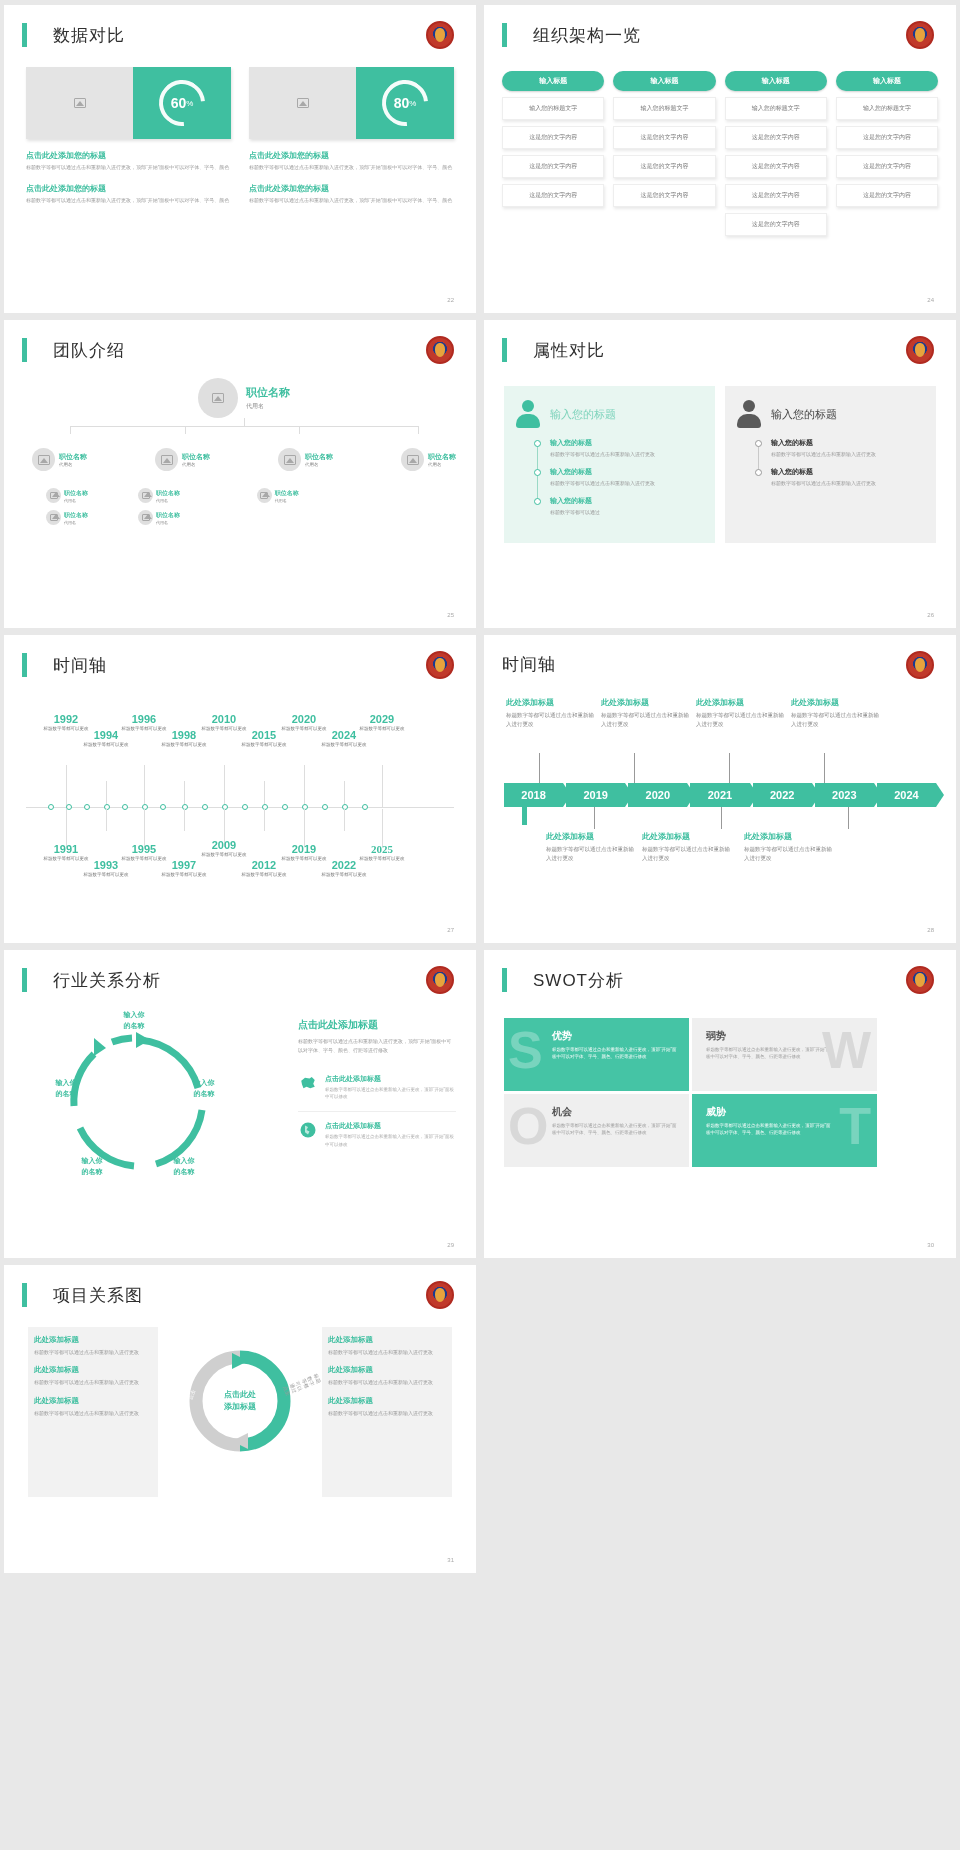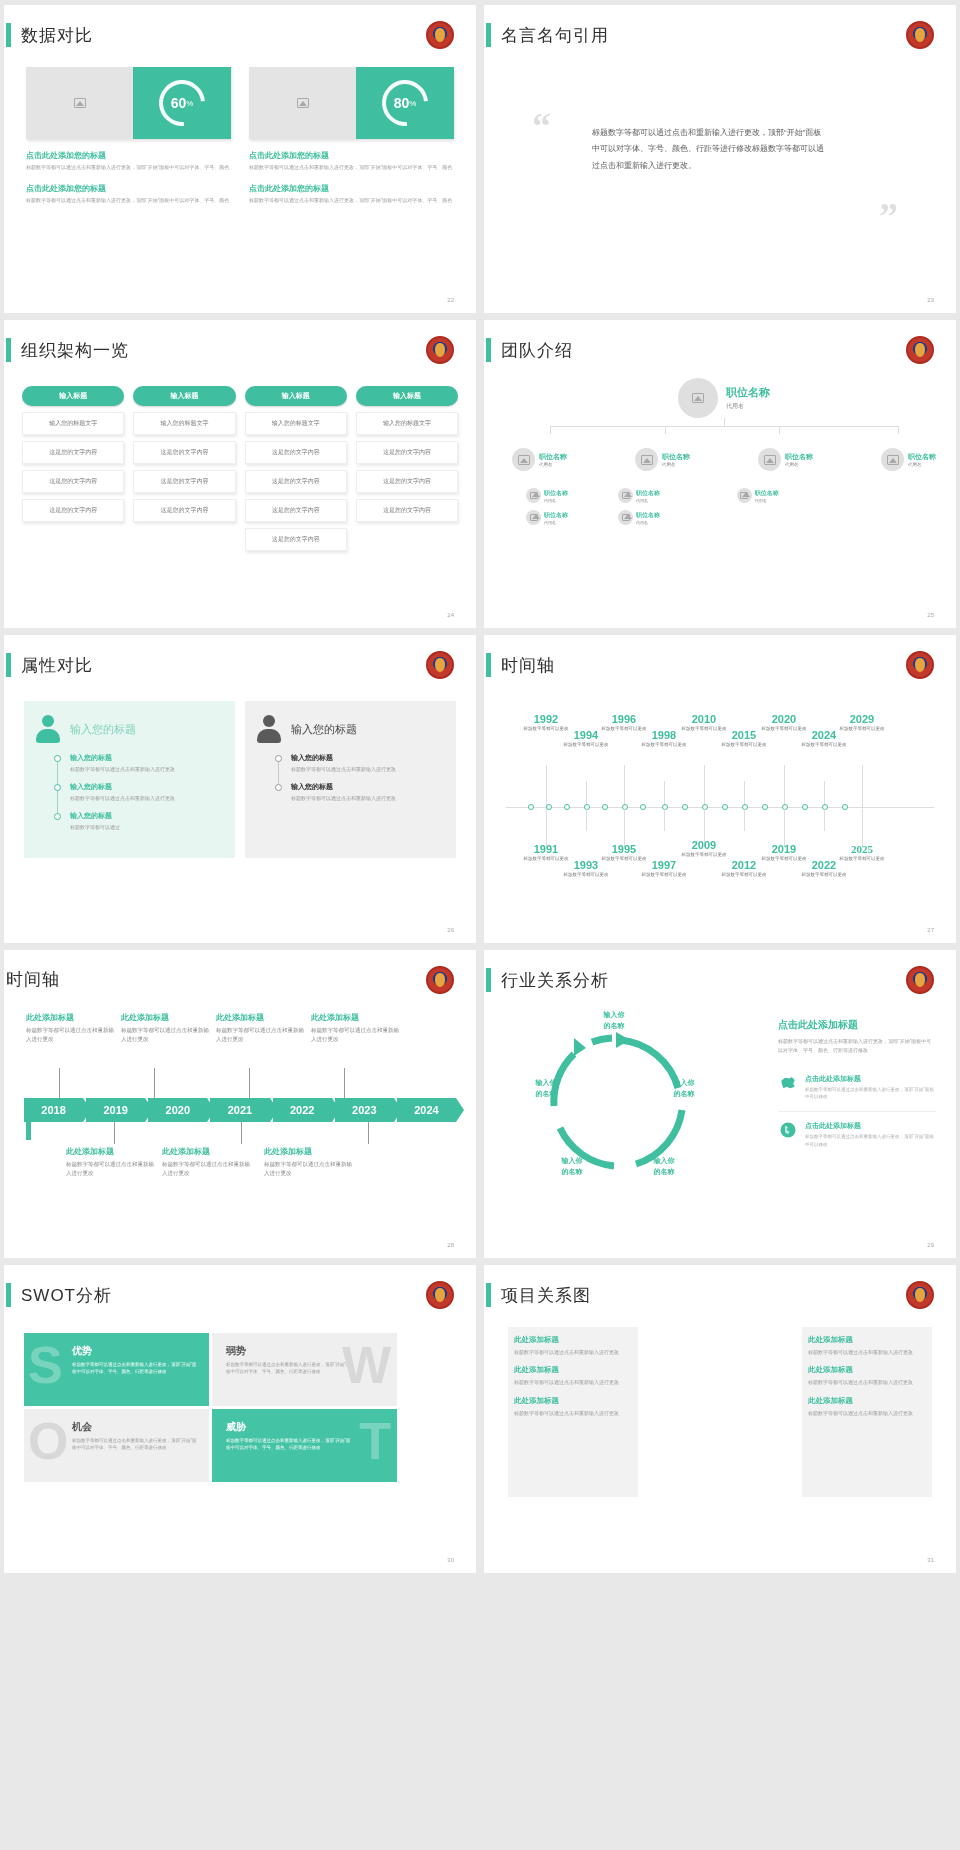--- a/index.html
+++ b/index.html
@@ -8,21 +8,21 @@
     background:#e8e8e8;
     font-family:"Liberation Sans","DejaVu Sans",sans-serif;
     overflow:hidden;
   }
   .grid { display:grid; grid-template-columns:repeat(2,1fr); grid-auto-rows:308px; gap:7px 8px; padding:5px 4px;}
   .slide { background:#fff; position:relative; overflow:hidden; }
   .logo { position:absolute; right:22px; top:16px; width:28px; height:28px; border-radius:50%;
           background:radial-gradient(circle at 50% 45%, #1b3a8f 0 38%, #c0392b 40% 100%);
           border:2px solid #b02a20; display:flex; align-items:center; justify-content:center; }
   .logo i { display:block; width:10px; height:14px; background:#e8a33d; border-radius:45% 45% 50% 50%; }
-  .sttl { position:absolute; left:2px; top:18px; display:flex; align-items:center; gap:10px; }
+  .sttl { position:absolute; left:18px; top:18px; display:flex; align-items:center; gap:26px; }
   .sttl .bar { width:5px; height:24px; background:#3fbfa0; }
   .sttl h2 { font-size:17px; font-weight:400; color:#2f2f2f; letter-spacing:1px; }
   .pg { position:absolute; right:22px; bottom:10px; font-size:6px; color:#aaa; }
 
   
   .s22 .cards { position:absolute; top:62px; left:22px; right:22px; display:flex; gap:18px; }
   .s22 .card { flex:1; }
   .s22 .imgrow { display:flex; height:72px; box-shadow:1px 2px 3px rgba(0,0,0,.12); }
   .s22 .ph { flex:1.1; background:#e4e4e4; display:flex; align-items:center; justify-content:center; }
   .s22 .don { flex:1; background:#3fbfa0; display:flex; align-items:center; justify-content:center; position:relative;}
@@ -200,33 +200,20 @@
           </div>
         <div class="blk">
             <h4>点击此处添加您的标题</h4>
             <p>标题数字等都可以通过点击和重新输入进行更改，顶部“开始”面板中可以对字体、字号、颜色</p>
           </div>
       </div>
     </div>
     <div class="pg">22</div>
   </div>
 
-  <div class="slide s23">
-    <div class="sttl">
-        <span class="bar"></span>
-        <h2>名言名句引用</h2>
-      </div>
-    <div class="logo">
-        <i></i>
-      </div>
-    <div class="q">“</div>
-    <div class="q q2">”</div>
-    <p>标题数字等都可以通过点击和重新输入进行更改，顶部“开始”面板中可以对字体、字号、颜色、行距等进行修改标题数字等都可以通过点击和重新输入进行更改。</p>
-    <div class="pg">23</div>
-  </div>
 
   <div class="slide s24">
     <div class="sttl">
         <span class="bar"></span>
         <h2>组织架构一览</h2>
       </div>
     <div class="logo">
         <i></i>
       </div>
     <div class="cols">
@@ -763,16 +750,30 @@
       <div class="cell">
           <h5>此处添加标题</h5>
           <p>标题数字等都可以通过点击和重新输入进行更改</p>
         </div>
       <div class="cell">
           <h5>此处添加标题</h5>
           <p>标题数字等都可以通过点击和重新输入进行更改</p>
         </div>
     </div>
 
+    <div class="circ">
+      <svg width="104" height="104" viewBox="0 0 104 104">
+        <path d="M52,8 A44,44 0 0 1 52,96" fill="none" stroke="#3fbfa0" stroke-width="13"></path>
+        <path d="M52,96 A44,44 0 0 1 52,8" fill="none" stroke="#cfcfcf" stroke-width="13"></path>
+        <path d="M44,4 L60,12 L44,20 Z" fill="#3fbfa0"></path>
+        <path d="M60,100 L44,92 L60,84 Z" fill="#cfcfcf"></path>
+      </svg>
+      <div class="inner">
+        <span>点击此处</span>
+        <span>添加标题</span>
+      </div>
+      <div style="position:absolute;left:-18px;top:18px;width:14px;font-size:5px;color:#fff;line-height:1.3;transform:rotate(-68deg);">标题数字等都可以通过点击</div>
+      <div style="position:absolute;right:-18px;top:18px;width:14px;font-size:5px;color:#9a9a9a;line-height:1.3;transform:rotate(68deg);">标题数字等都可以通过点击</div>
+    </div>
     <div class="pg">31</div>
   </div>
 
 </div>
 
 </body></html>

